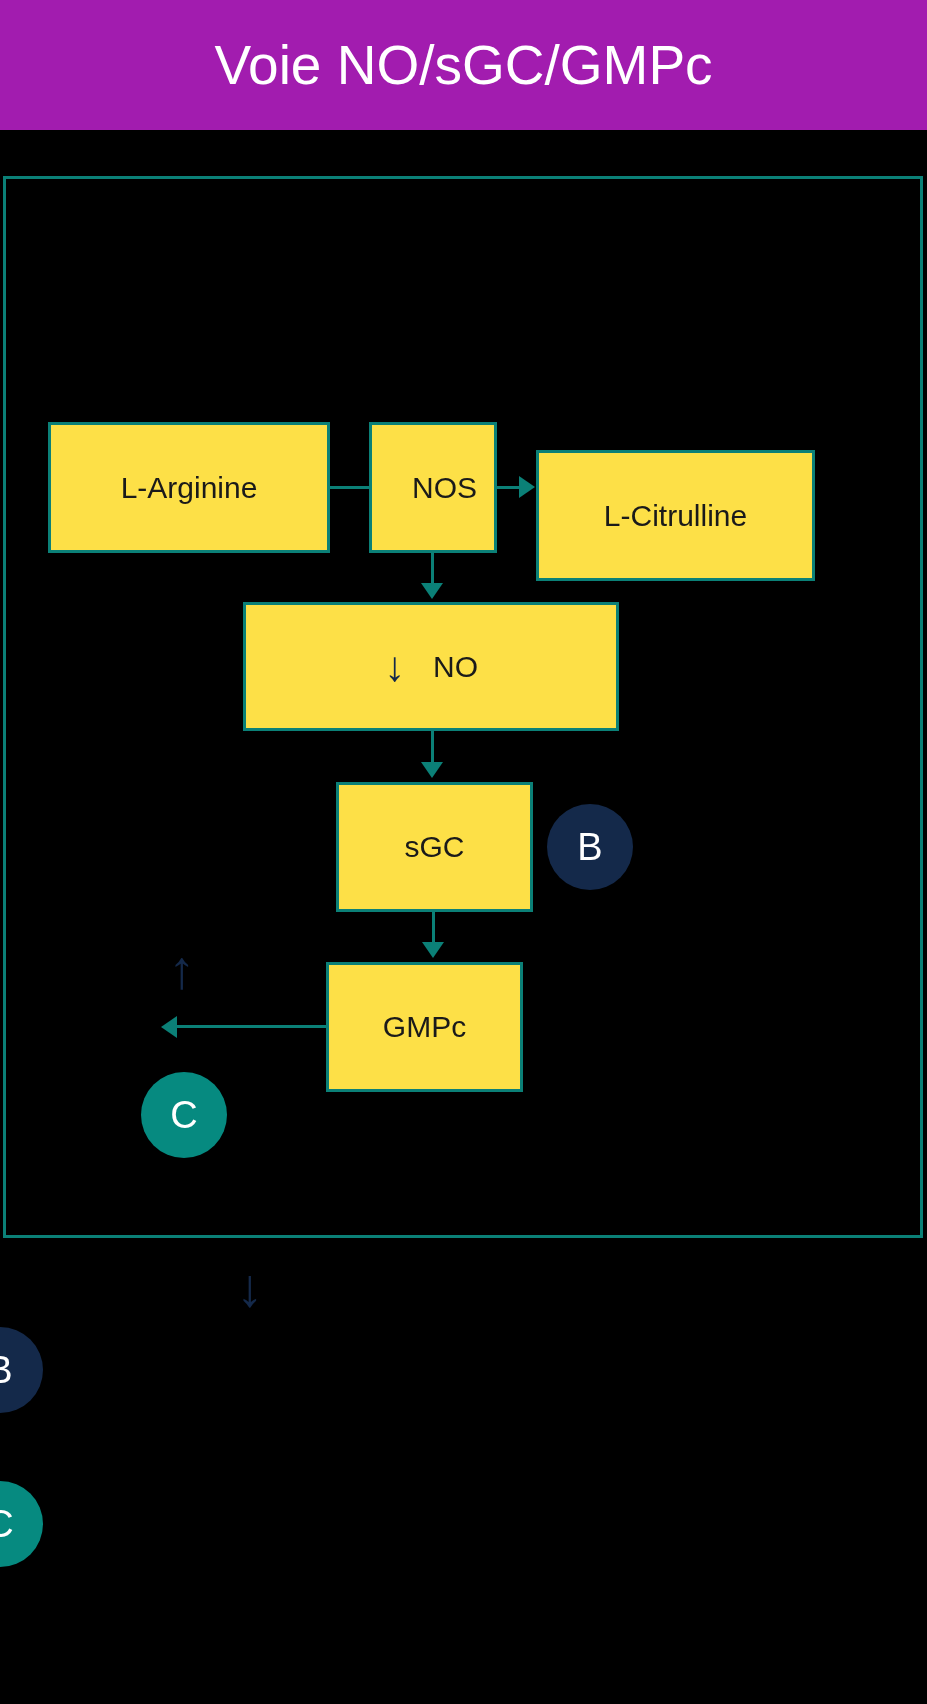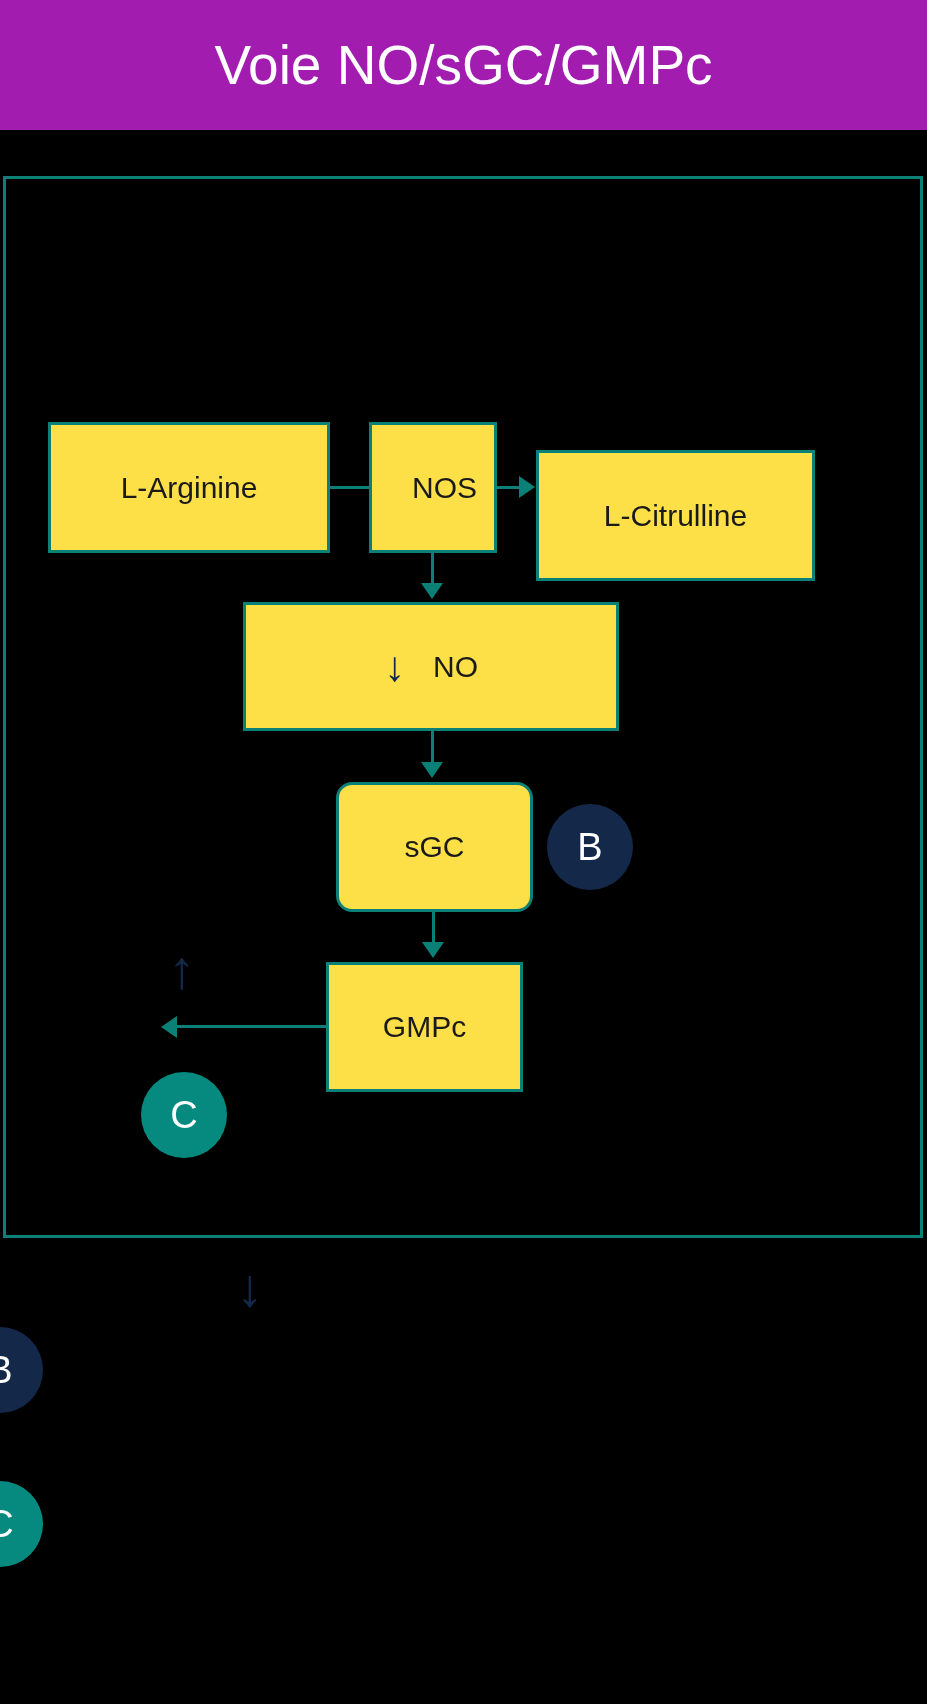--- a/index.html
+++ b/index.html
@@ -60,21 +60,21 @@
     font-size: 30px;
     line-height: 1;
     white-space: nowrap;
     text-align: right;
   }
 
   #node-arginine   { left: 42px;  top: 243px; width: 282px; height: 131px; }
   #node-nos        { left: 363px; top: 243px; width: 128px; height: 131px; padding-left: 23px; }
   #node-citrulline { left: 530px; top: 243px; width: 279px; height: 131px; margin-top: 28px; }
   #node-no         { left: 237px; top: 423px; width: 376px; height: 129px; }
-  #node-sgc        { left: 330px; top: 603px; width: 197px; height: 130px; border-radius: 16px; }
+  #node-sgc        { left: 330px; top: 603px; width: 197px; height: 130px; }
   #node-gmpc       { left: 320px; top: 783px; width: 197px; height: 130px; }
 
   
   .no-inner {
     display: flex;
     align-items: center;
     justify-content: center;
     gap: 28px;
   }
   .trend-glyph-inline {

